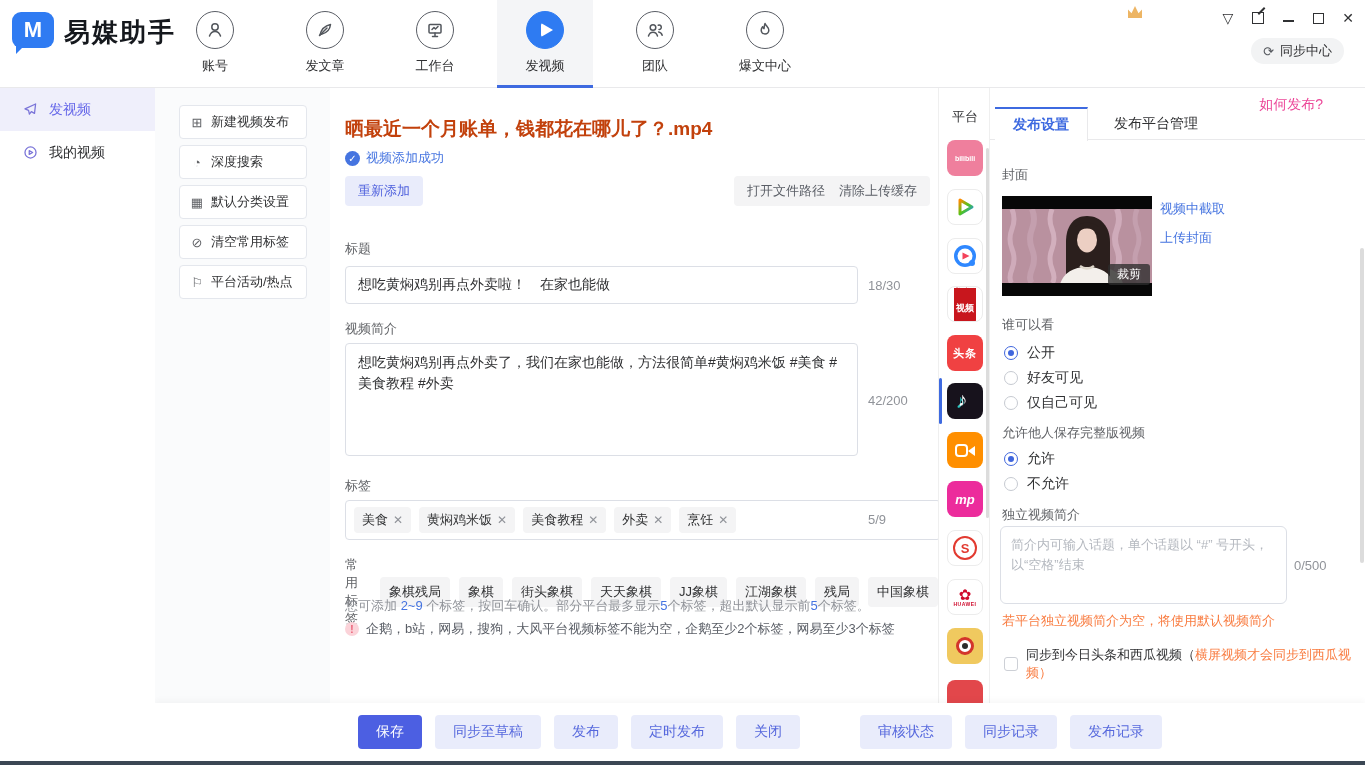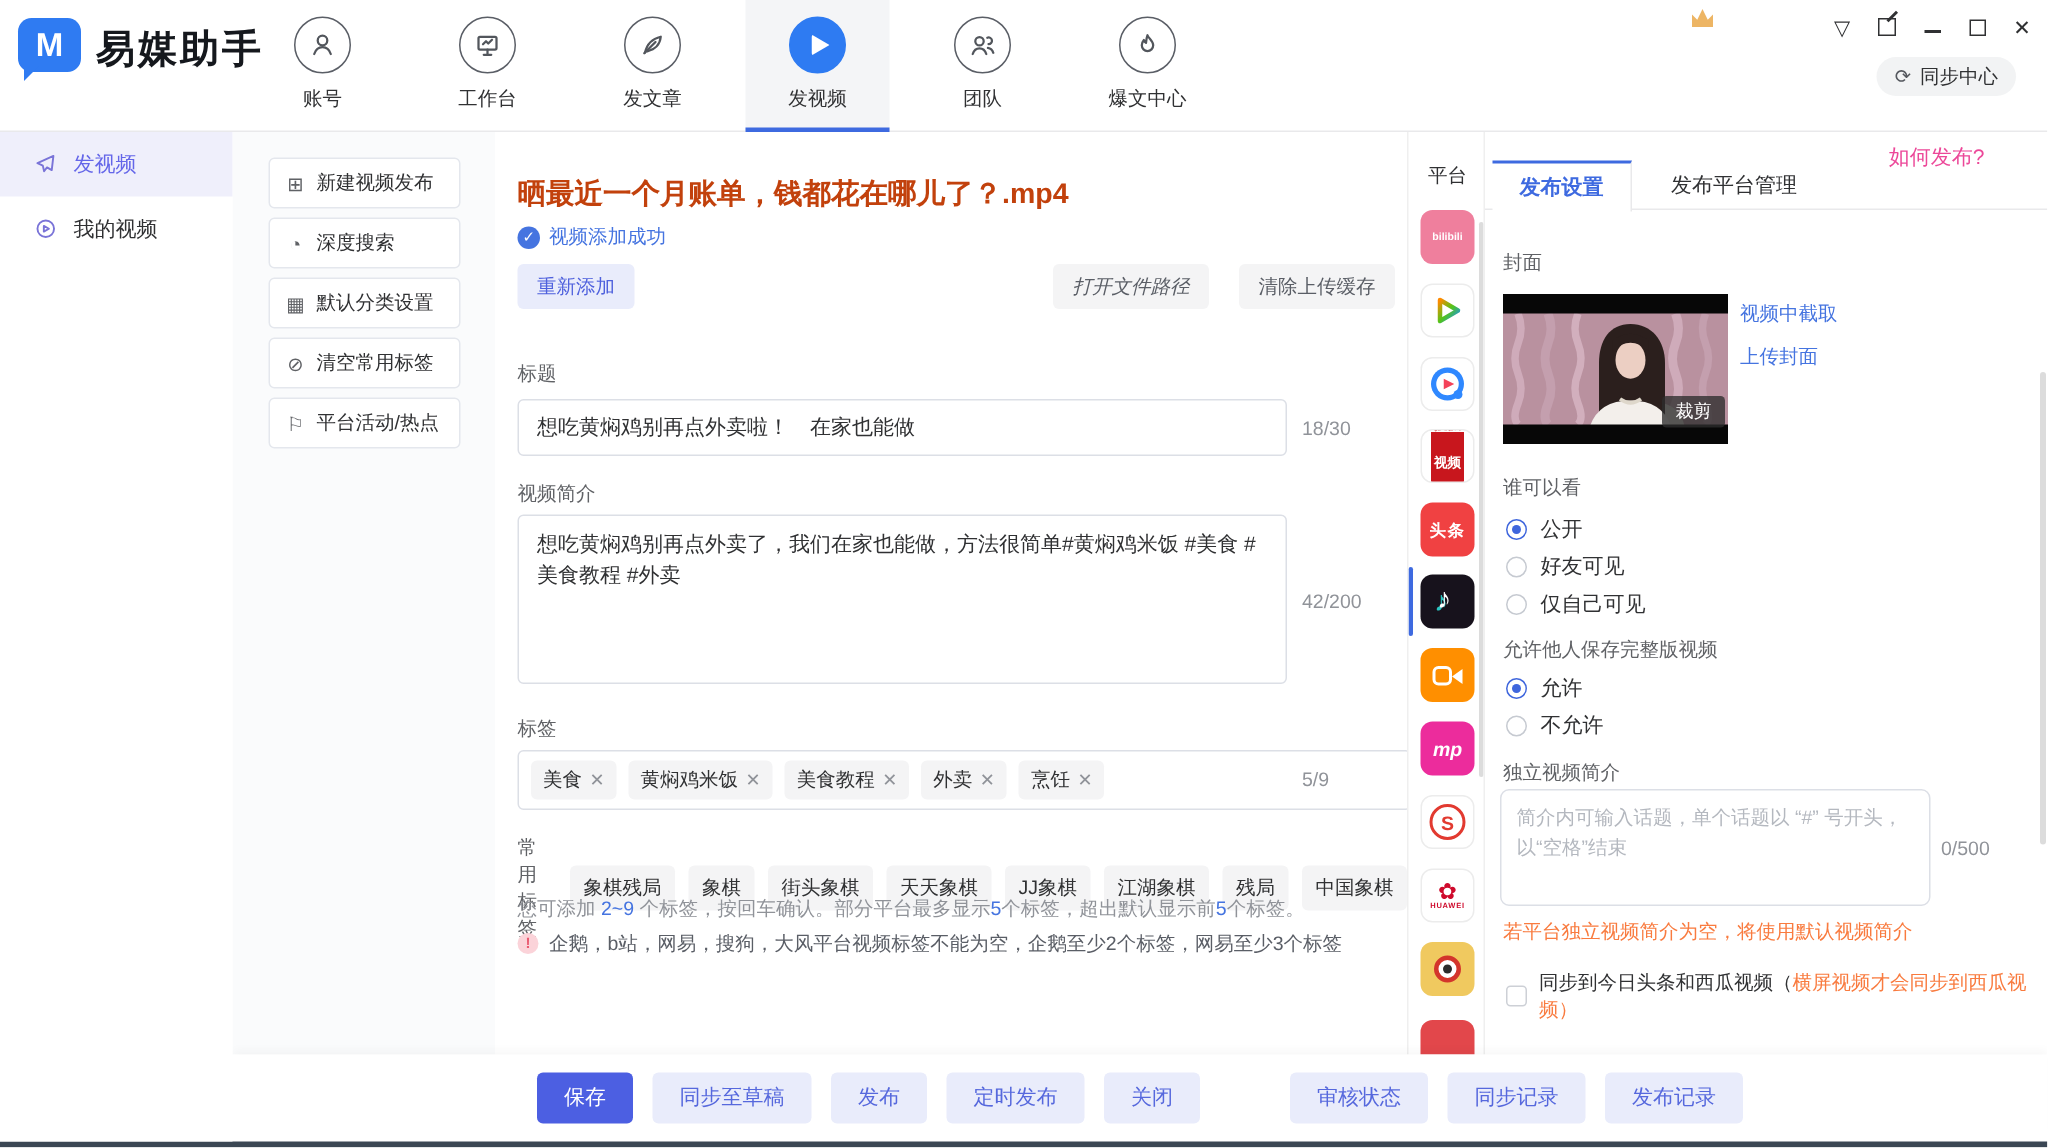--- a/index.html
+++ b/index.html
@@ -44,21 +44,21 @@
   .tool-ico { color:#606266; font-size:13px; width:14px; text-align:center; }
 
   
   .main { position:absolute; left:330px; top:88px; width:608px; height:615px; background:#fff; }
   .filename { position:absolute; left:15px; top:28px; font-size:19px; font-weight:bold; color:#c2410c; }
   .status-row { position:absolute; left:15px; top:61px; display:flex; align-items:center; gap:6px; font-size:13px; color:#4574e0; }
   .check-circle { width:15px; height:15px; background:#4574e0; border-radius:50%; color:#fff; font-size:10px; display:flex; align-items:center; justify-content:center; }
   .btn { border:none; border-radius:4px; font-size:13px; cursor:pointer; font-family:inherit; }
   .btn-readd { position:absolute; left:15px; top:88px; height:30px; padding:0 13px; background:#e9ecfb; color:#4f61dd; }
   .btn-gray { height:30px; padding:0 13px; background:#f4f4f5; color:#5a5e66; position:absolute; top:88px; }
-  .btn-openpath { left:372px;font-style:italic; }
+  .btn-openpath { left:404px; }
   .btn-clearcache { left:496px; }
   .fld-label { position:absolute; left:15px; font-size:13px; color:#606266; }
   .ipt { position:absolute; left:15px; width:513px; border:1px solid #dcdfe6; border-radius:4px; font-size:14px; color:#303133; font-family:inherit; padding:0 12px; outline:none; background:#fff; }
   .ipt-title { top:178px; height:38px; }
   .ta { position:absolute; left:15px; width:513px; border:1px solid #dcdfe6; border-radius:4px; font-size:14px; color:#303133; font-family:inherit; padding:8px 12px; outline:none; resize:none; background:#fff; line-height:1.5; }
   .ta-desc { top:255px; height:113px; }
   .counter { position:absolute; font-size:13px; color:#909399; }
   .tagbox { position:absolute; left:15px; top:412px; width:596px; height:40px; border:1px solid #dcdfe6; border-radius:4px; display:flex; align-items:center; gap:8px; padding:0 8px; }
   .chip { display:flex; align-items:center; gap:5px; background:#f4f4f5; border-radius:4px; padding:4px 8px; font-size:13px; color:#303133; cursor:pointer; white-space:nowrap; }
   .chip-x { color:#909399; font-size:12px; cursor:pointer; }
@@ -151,34 +151,34 @@
           <svg class="nav-svg" viewBox="0 0 20 20">
               <circle cx="10" cy="7" r="3.2"></circle>
               <path d="M4.5 16c1-3.2 3-4.6 5.5-4.6s4.5 1.4 5.5 4.6"></path>
             </svg>
         </span>
         <span class="nav-label">账号</span>
       </div>
       <div class="nav-item">
         <span class="nav-circle">
           <svg class="nav-svg" viewBox="0 0 20 20">
+              <path d="M5 15C6.5 8.5 11 5.5 15.5 4.5 15 9.5 11.5 13 6.5 14.2"></path>
+              <path d="M4.5 15.5L12 8"></path>
+            </svg>
+        </span>
+        <span class="nav-label">发文章</span>
+      </div>
+      <div class="nav-item">
+        <span class="nav-circle">
+          <svg class="nav-svg" viewBox="0 0 20 20">
               <rect x="4" y="4.5" width="12" height="8.5" rx="1"></rect>
               <path d="M7.5 16.5h5M10 13v3.5M7 9.5l2-2 1.5 1.5 2.5-2.5"></path>
             </svg>
         </span>
         <span class="nav-label">工作台</span>
-      </div>
-      <div class="nav-item">
-        <span class="nav-circle">
-          <svg class="nav-svg" viewBox="0 0 20 20">
-              <path d="M5 15C6.5 8.5 11 5.5 15.5 4.5 15 9.5 11.5 13 6.5 14.2"></path>
-              <path d="M4.5 15.5L12 8"></path>
-            </svg>
-        </span>
-        <span class="nav-label">发文章</span>
       </div>
       <div class="nav-item active">
         <span class="nav-circle">
           <span class="nav-play"></span>
         </span>
         <span class="nav-label">发视频</span>
       </div>
       <div class="nav-item">
         <span class="nav-circle">
           <svg class="nav-svg" viewBox="0 0 20 20">

